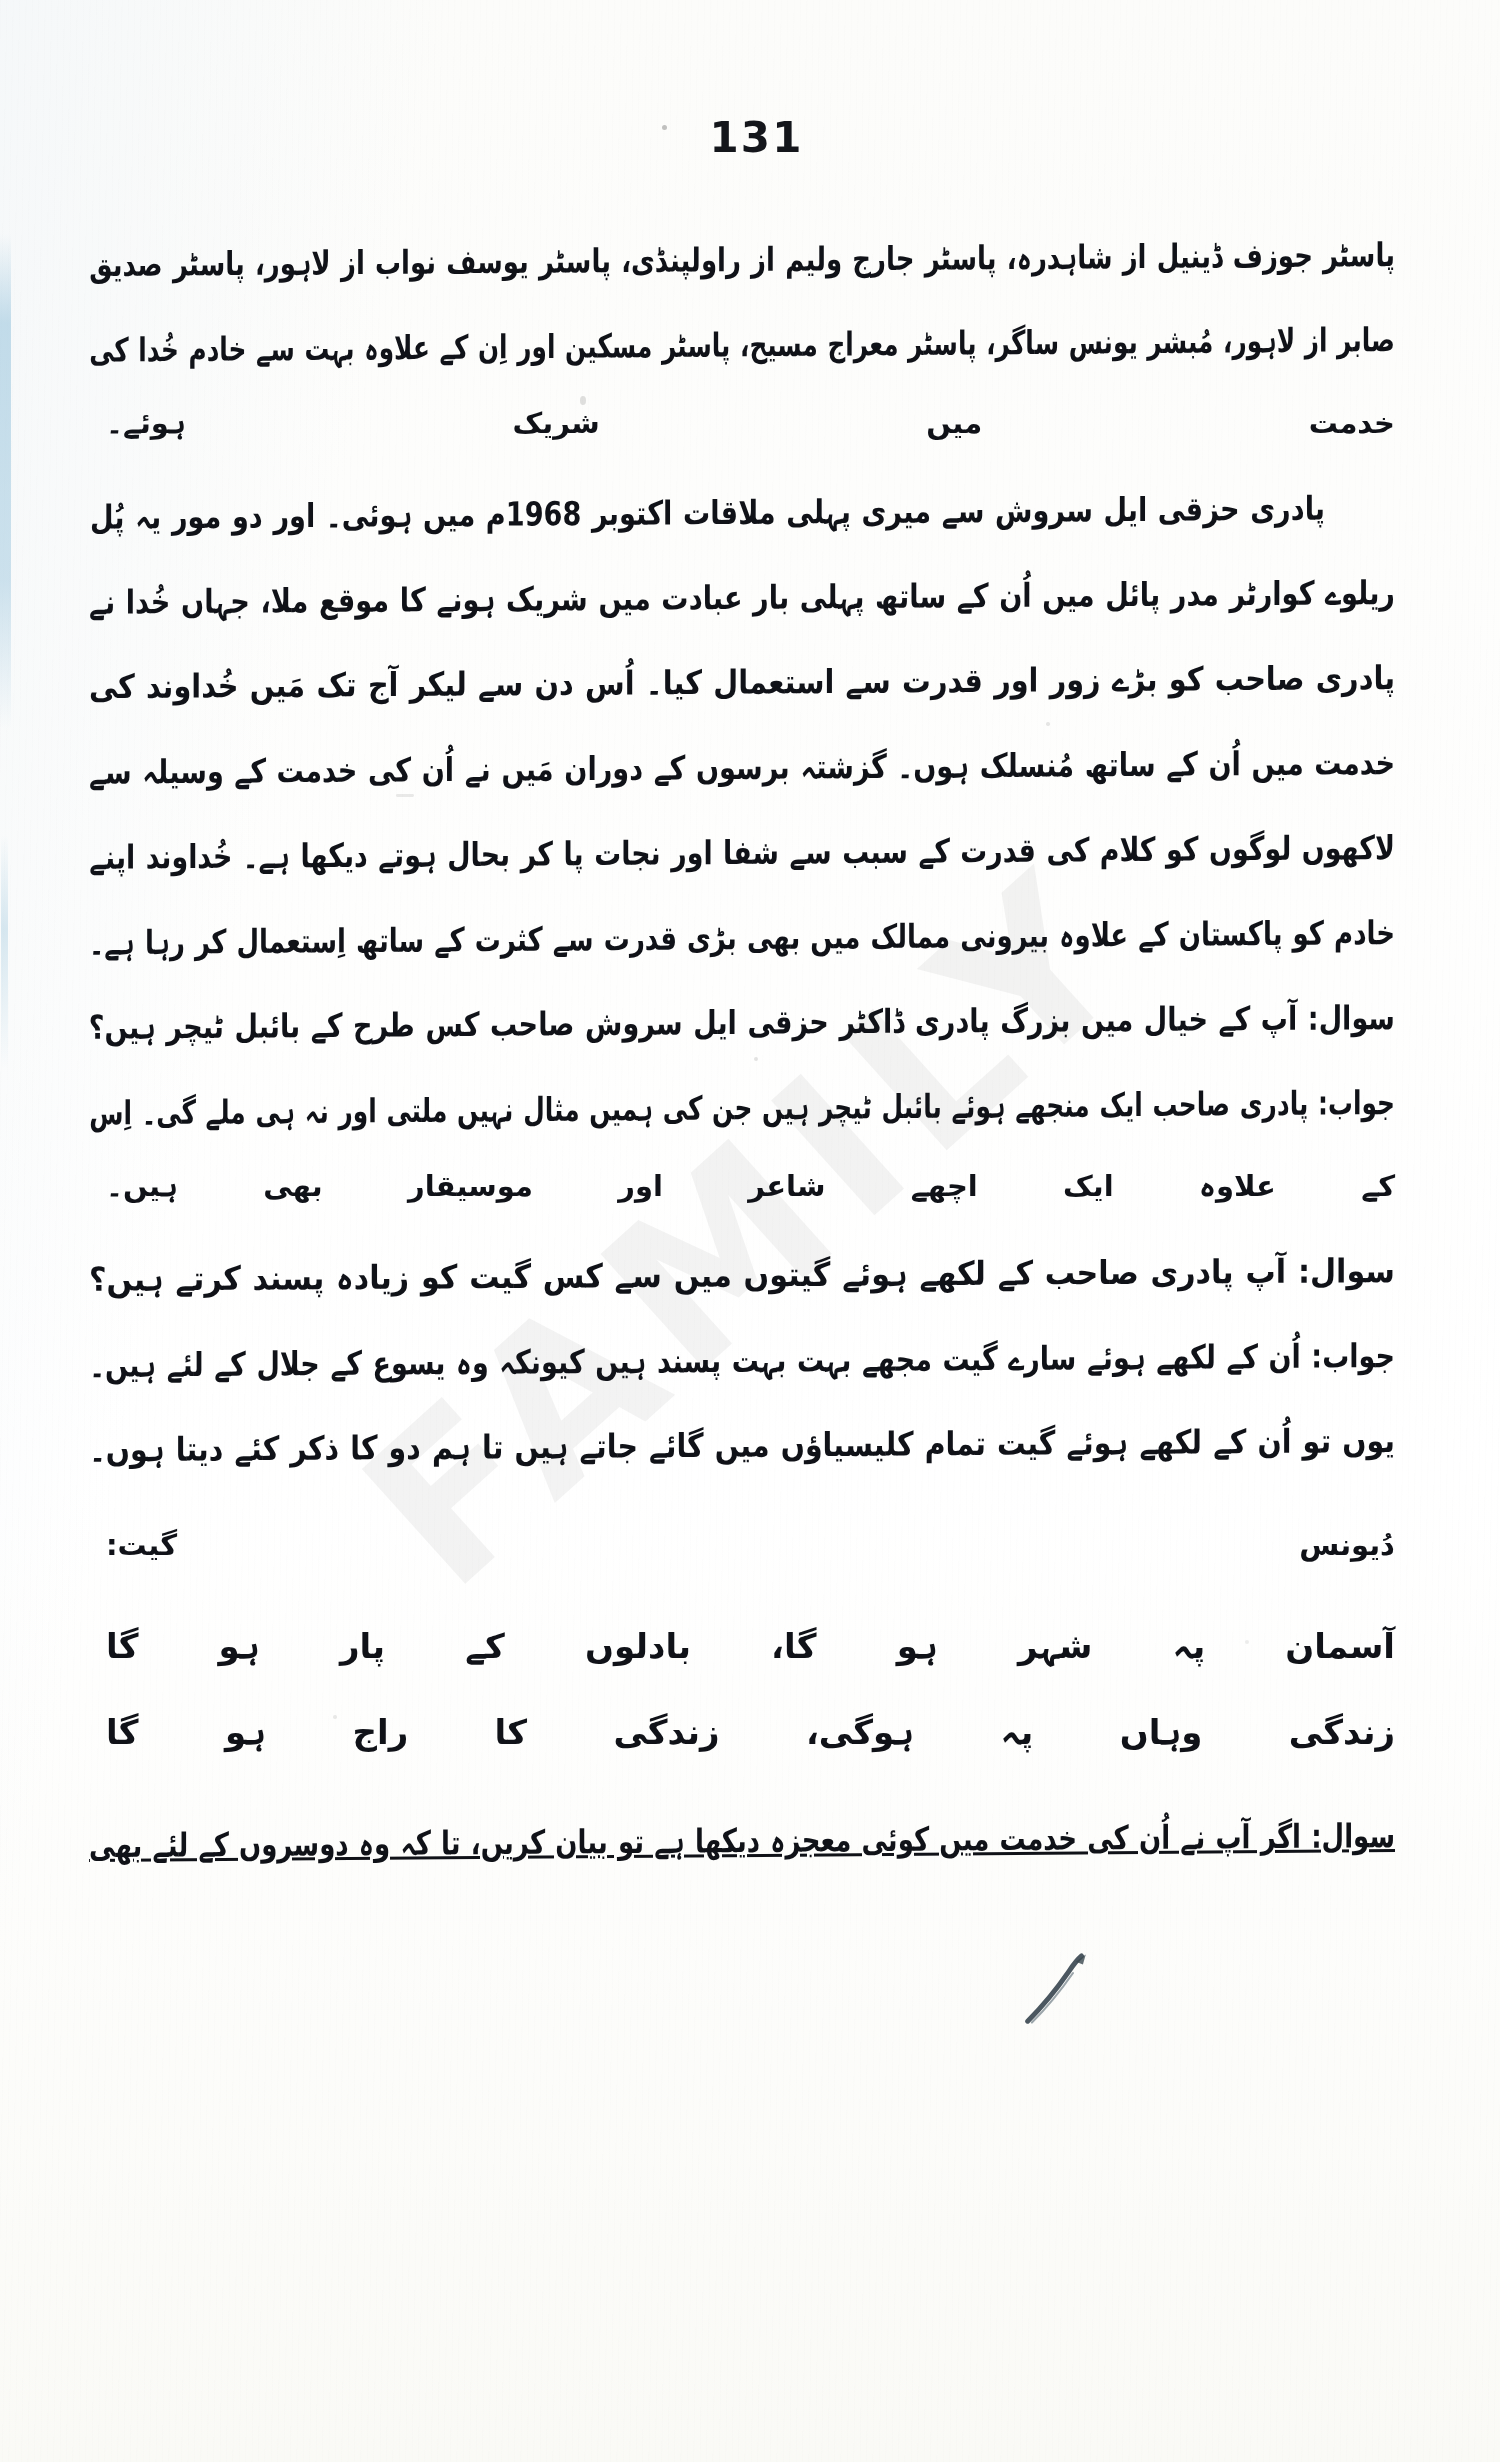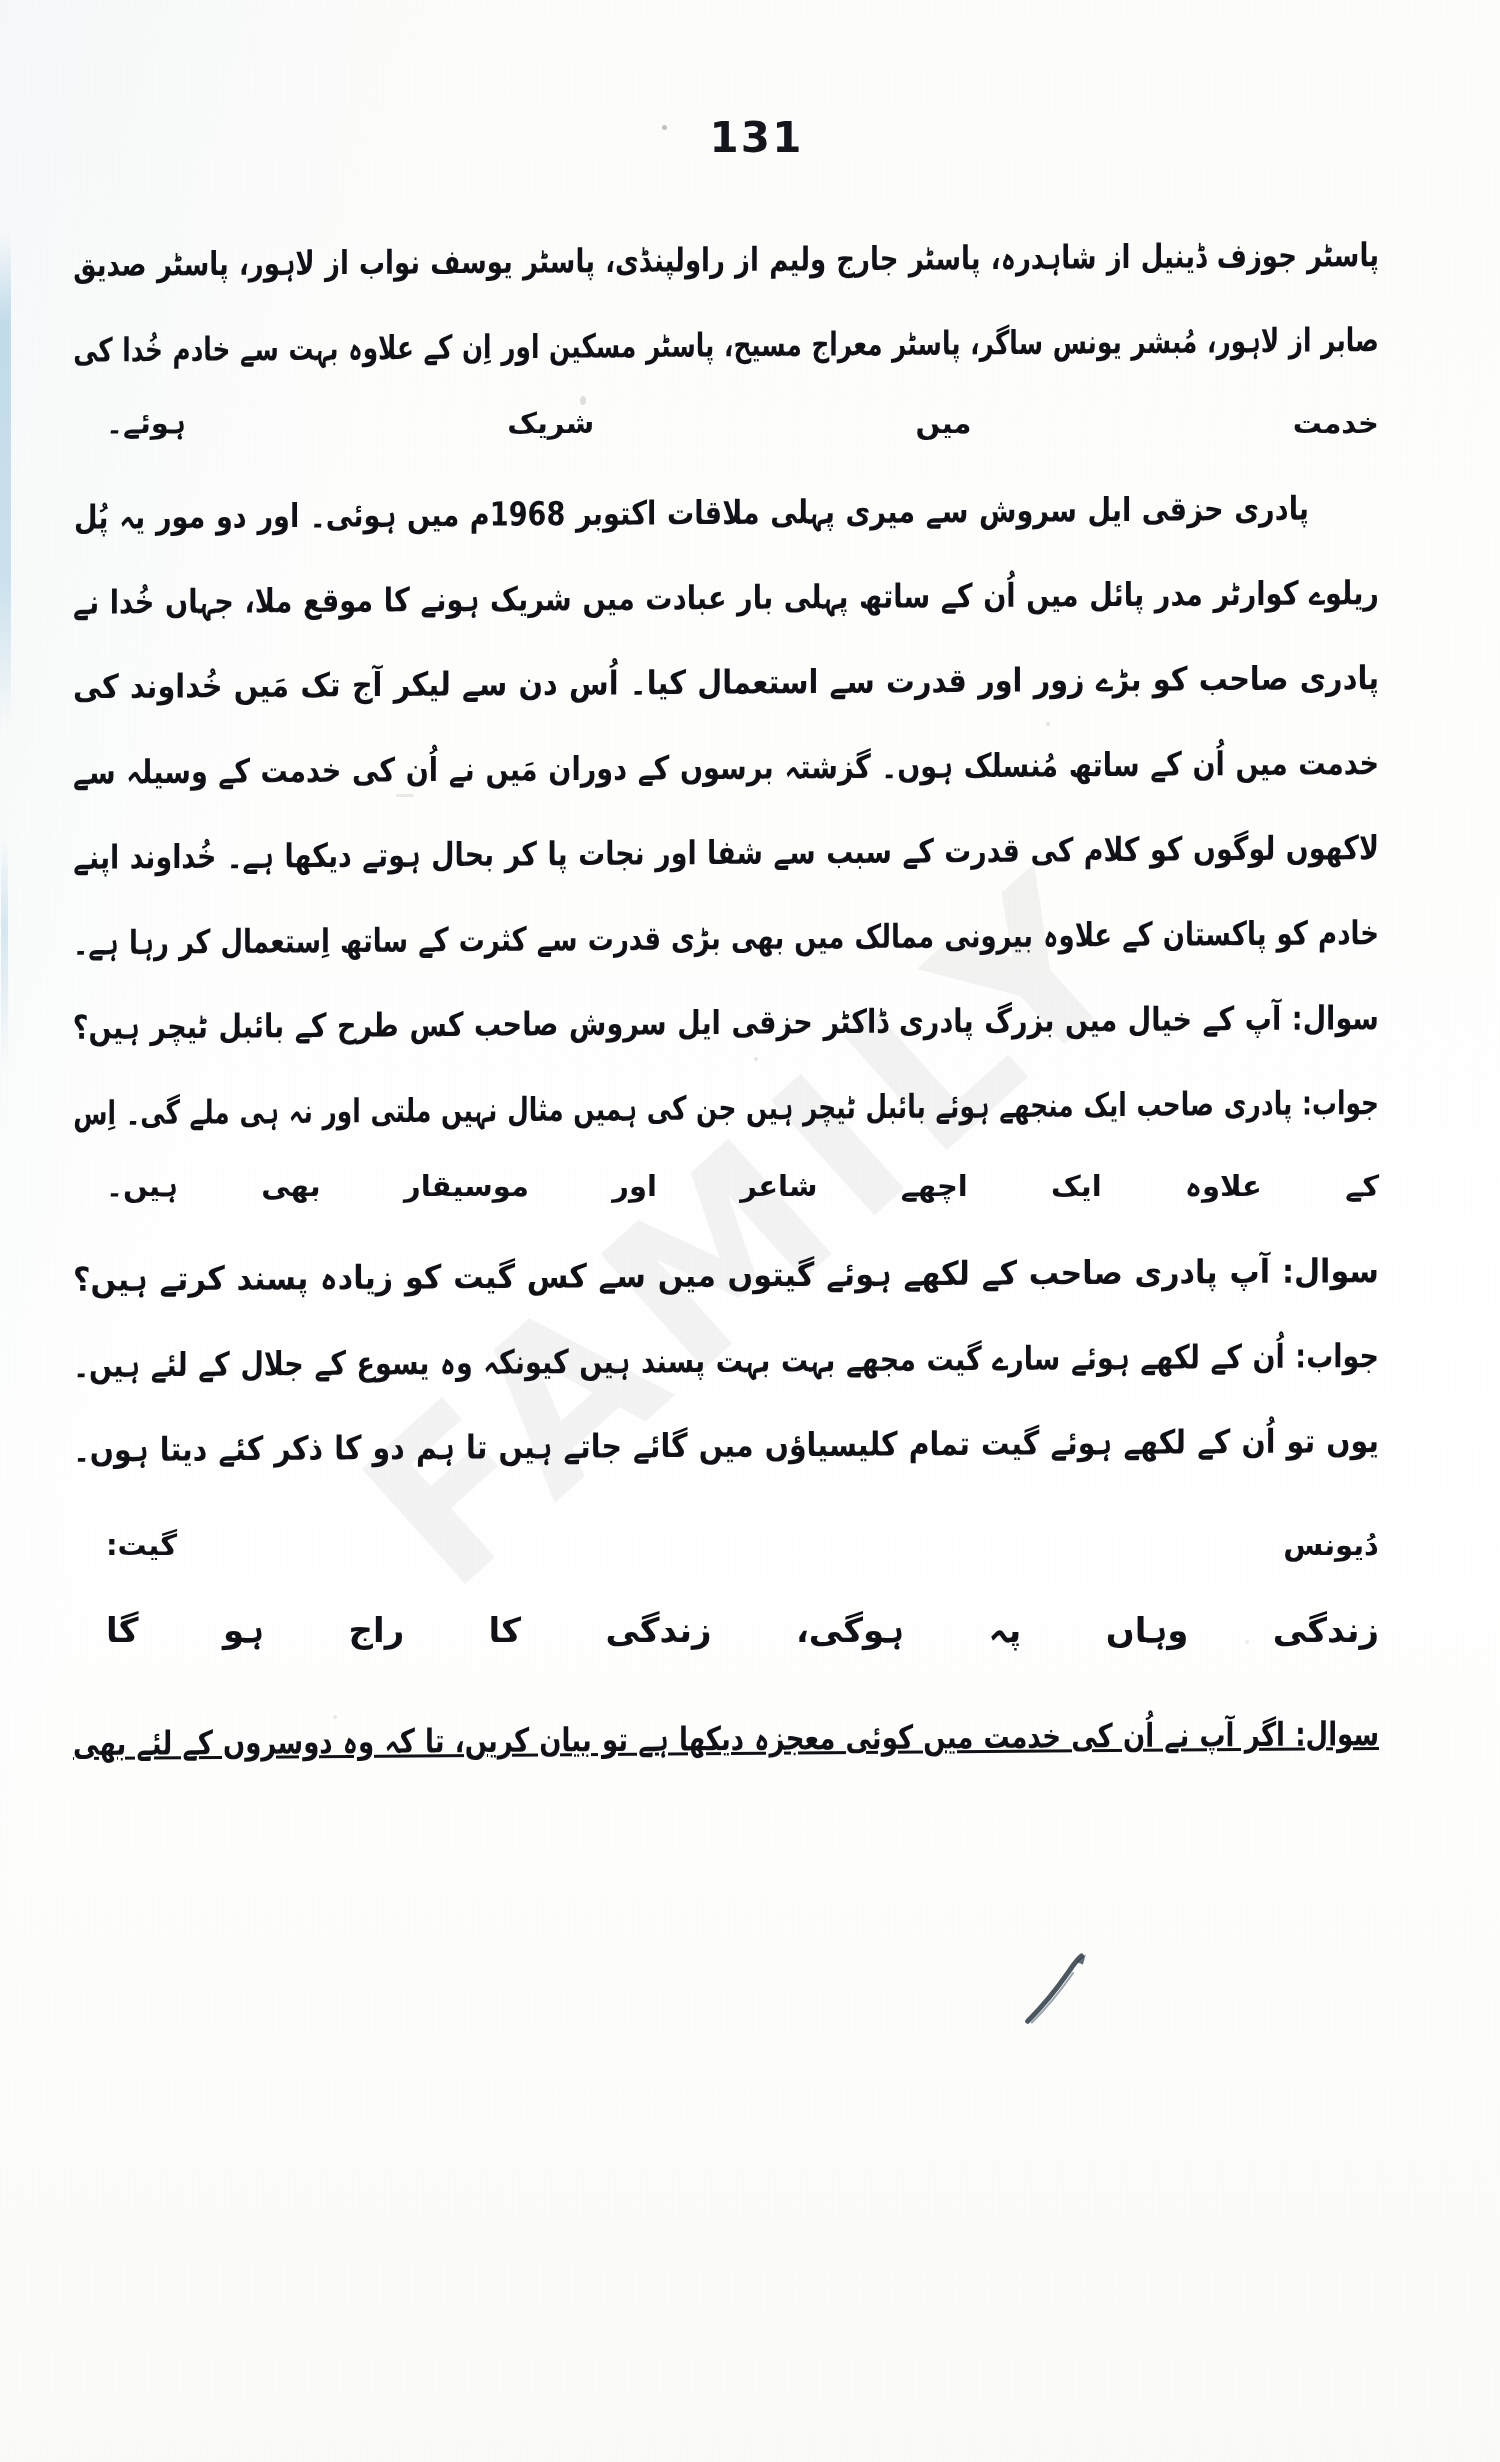--- a/index.html
+++ b/index.html
@@ -86,21 +86,21 @@
     font-weight: 700;
     color: #14161b;
     letter-spacing: 2.1px;
     margin-left: 12px;
   }
 
   
   .body-text {
     position: absolute;
     top: 212px;
-    right: 122px;
+    right: 106px;
     left: 106px;
     direction: rtl;
     text-align: justify;
     text-align-last: justify;
   }
 
   .para {
     margin: 0 0 0 0;
     font-family: "DejaVu Sans", "Liberation Sans", sans-serif;
     font-size: 33px;
@@ -205,20 +205,21 @@
     </div>
 
     <div class="para">
       <span class="line" id="a2l0" style="display: block; white-space: nowrap; transform-origin: right center; transform: scaleX(0.8188) skewY(-0.35deg);">جواب: اُن کے لکھے ہوئے سارے گیت مجھے بہت بہت پسند ہیں کیونکہ وہ یسوع کے جلال کے لئے ہیں۔</span>
       <span class="line" id="a2l1" style="display: block; white-space: nowrap; transform-origin: right center; transform: scaleX(0.8618) skewY(-0.35deg);">یوں تو اُن کے لکھے ہوئے گیت تمام کلیسیاؤں میں گائے جاتے ہیں تا ہم دو کا ذکر کئے دیتا ہوں۔</span>
     </div>
 
 
     <div class="para" style="margin-top:21px;">
       <span class="song-label" style="display: block; white-space: nowrap;">دُیونس گیت:</span>
+      <span class="song-line" style="margin-top: 15.6px; word-spacing: 12.7px; display: block; white-space: nowrap;">آسمان پہ شہر ہو گا، بادلوں کے پار ہو گا</span>
       <span class="song-line" style="word-spacing: 12.7px; display: block; white-space: nowrap;">زندگی وہاں پہ ہوگی، زندگی کا راج ہو گا</span>
     </div>
 
     <div class="para" style="margin-top:18.4px;text-decoration:underline;">
       <span class="line" style="display: block; white-space: nowrap; transform-origin: right center; transform: scaleX(0.789) skewY(-0.35deg);">سوال: اگر آپ نے اُن کی خدمت میں کوئی معجزہ دیکھا ہے تو بیان کریں، تا کہ وہ دوسروں کے لئے بھی</span>
     </div>
 
   </div>
 
   <svg class="pen-mark" viewBox="0 0 96 104" aria-hidden="true">

